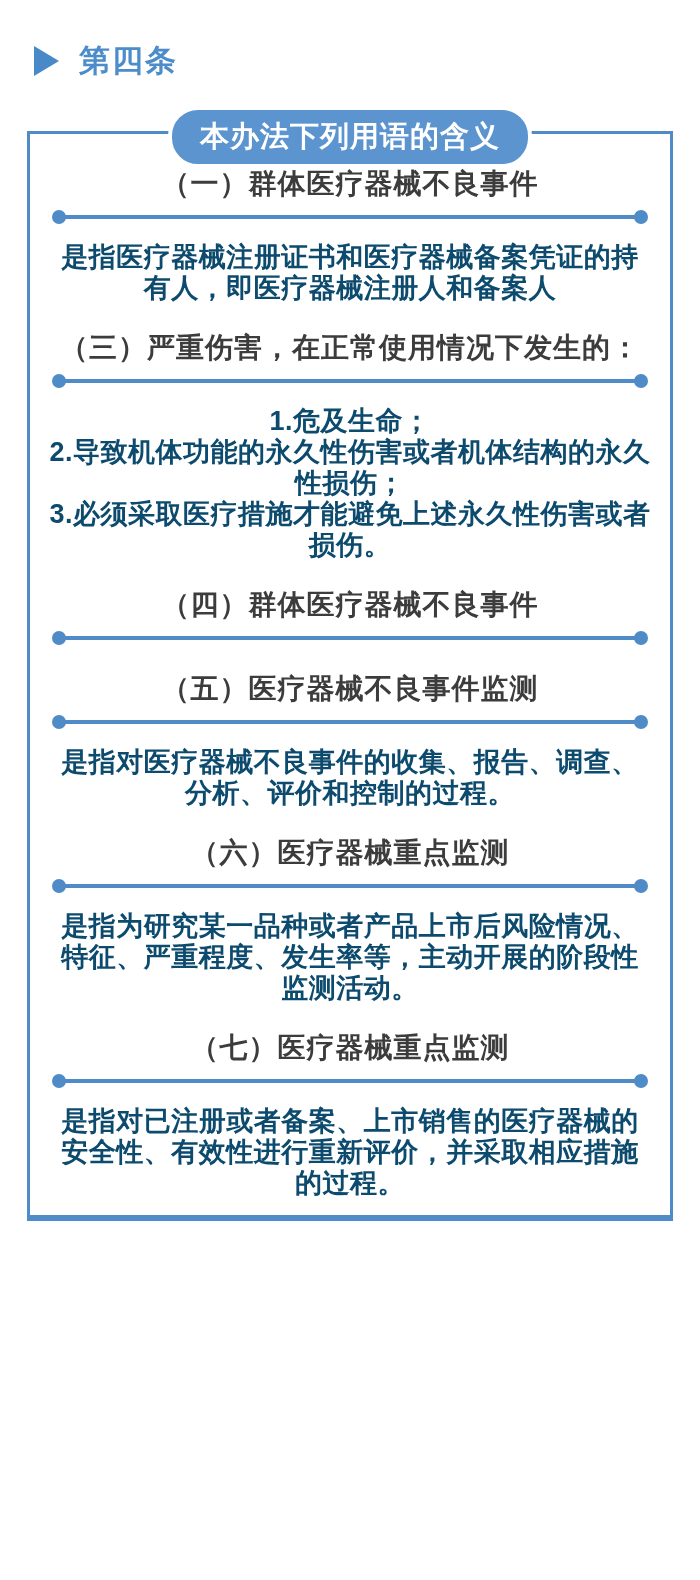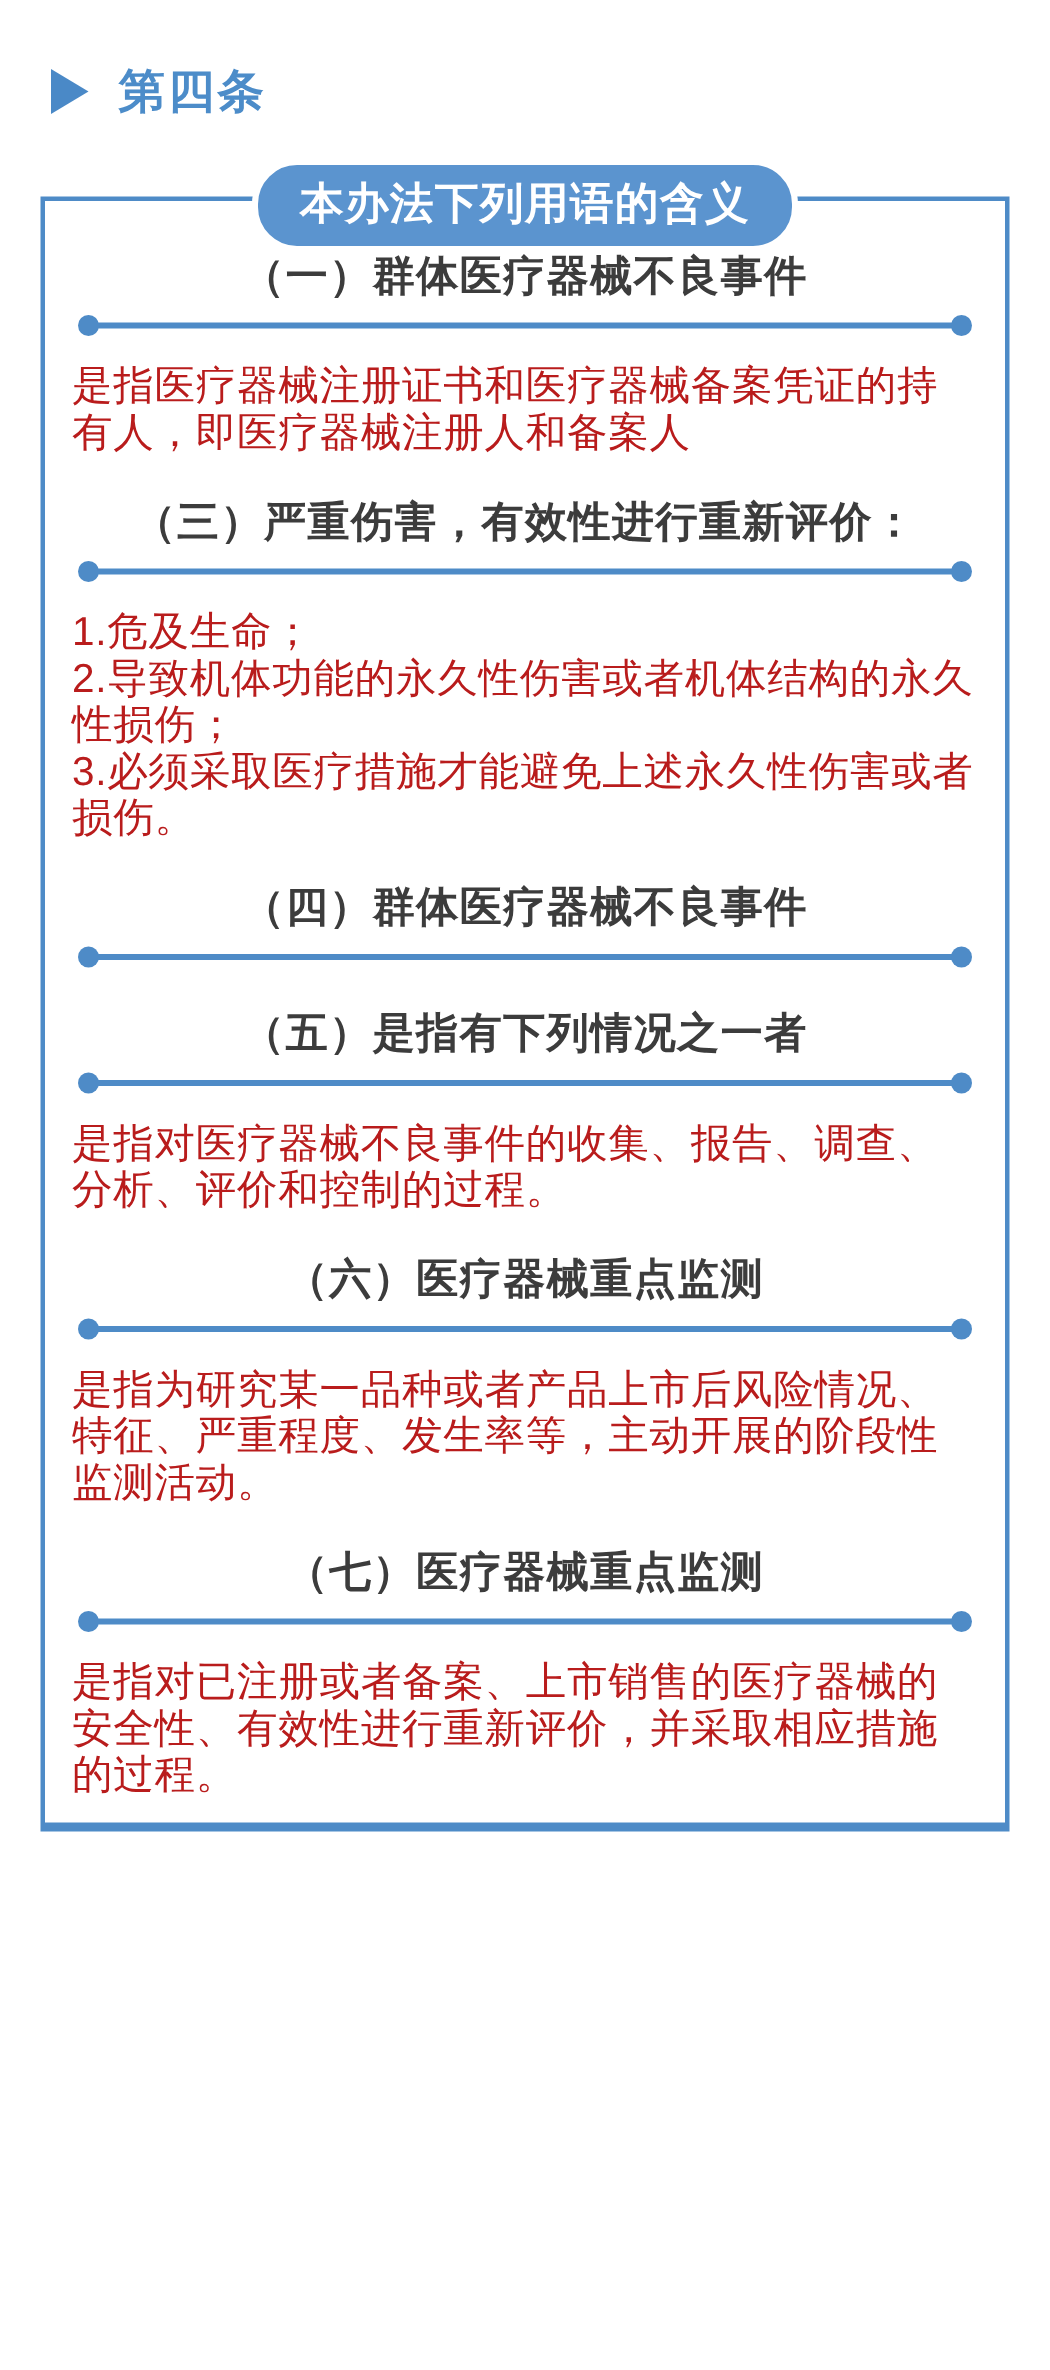--- a/index.html
+++ b/index.html
@@ -87,27 +87,27 @@
     flex: 0 0 auto;
   }
   .sep .line {
     flex: 1 1 auto;
     height: 4px;
     background: #4e8bc7;
     margin: 0 -2px;
   }
   .sec-body {
     margin-top: 18px;
-    color: #b91c1c;
+    color: #0c4a6e;
     font-size: 27px;
-    font-weight: normal;
+    font-weight: bold;
     line-height: 31px;
     letter-spacing: 0.5px;
     white-space: pre-line;
-    text-align: left;
+    text-align: center;
   }
 </style>
 </head>
 <body>
 
 <div class="page">
 
   <div class="header">
     <span class="tri"></span>
     <span class="header-title">第四条</span>
@@ -121,42 +121,42 @@
       <div class="sep">
         <span class="dot"></span>
         <span class="line"></span>
         <span class="dot"></span>
       </div>
       <div class="sec-body">是指医疗器械注册证书和医疗器械备案凭证的持有人，即医疗器械注册人和备案人</div>
     </div>
 
 
     <div class="section">
-      <div class="sec-heading">（三）严重伤害，有效性进行重新评价：</div>
+      <div class="sec-heading">（三）严重伤害，在正常使用情况下发生的：</div>
       <div class="sep">
         <span class="dot"></span>
         <span class="line"></span>
         <span class="dot"></span>
       </div>
       <div class="sec-body">1.危及生命；
 2.导致机体功能的永久性伤害或者机体结构的永久性损伤；
 3.必须采取医疗措施才能避免上述永久性伤害或者损伤。</div>
     </div>
 
     <div class="section">
       <div class="sec-heading">（四）群体医疗器械不良事件</div>
       <div class="sep">
         <span class="dot"></span>
         <span class="line"></span>
         <span class="dot"></span>
       </div>
     </div>
 
     <div class="section">
-      <div class="sec-heading">（五）是指有下列情况之一者</div>
+      <div class="sec-heading">（五）医疗器械不良事件监测</div>
       <div class="sep">
         <span class="dot"></span>
         <span class="line"></span>
         <span class="dot"></span>
       </div>
       <div class="sec-body">是指对医疗器械不良事件的收集、报告、调查、分析、评价和控制的过程。</div>
     </div>
 
     <div class="section">
       <div class="sec-heading">（六）医疗器械重点监测</div>

